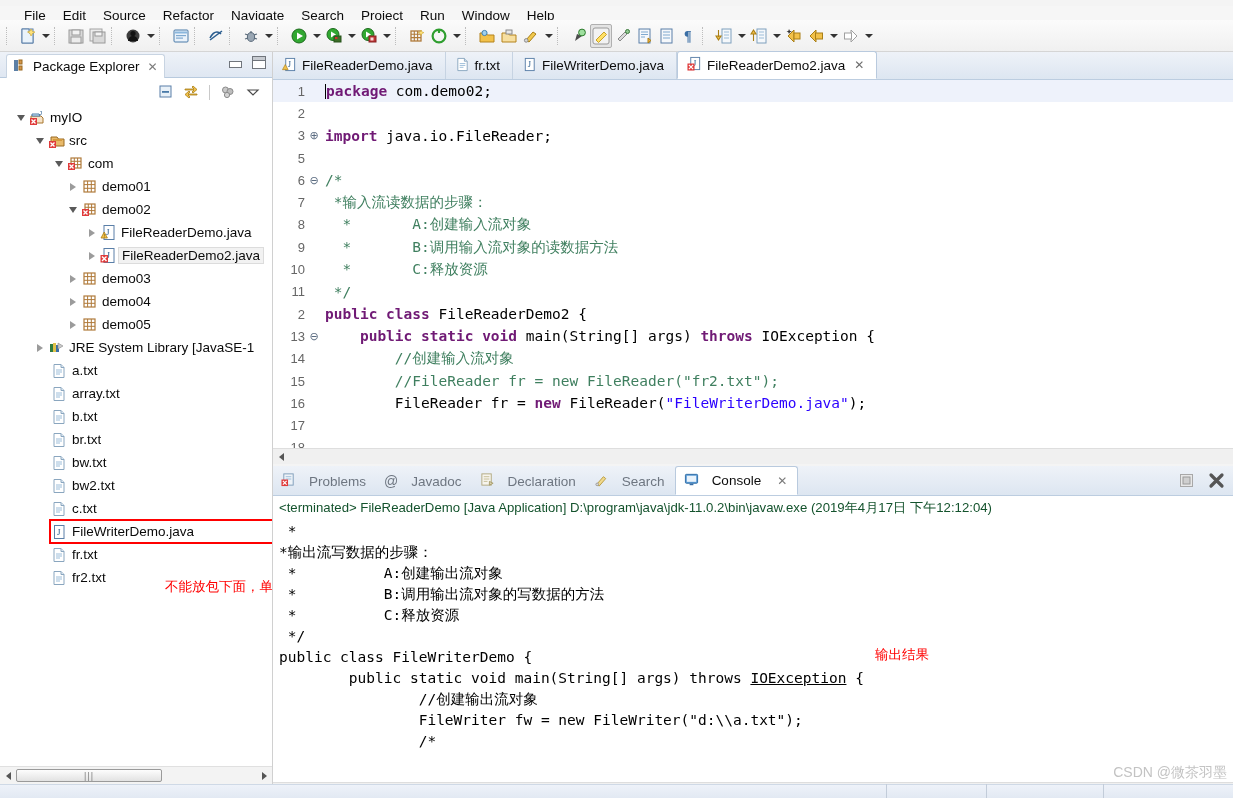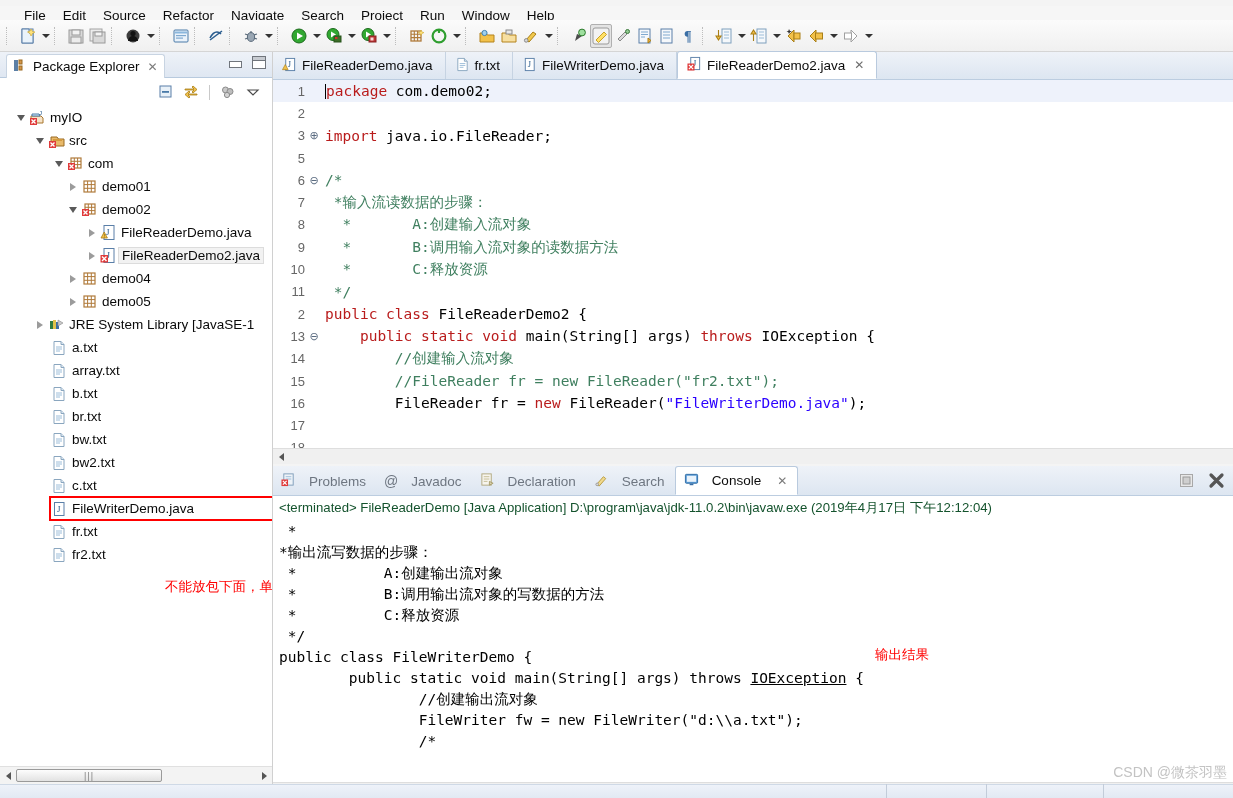--- a/index.html
+++ b/index.html
@@ -220,21 +220,21 @@
     color: #666666; font-size: 13px;
     font-family: "Liberation Sans", sans-serif;
     flex: none; padding-right: 2px;
   }
   .foldmark {
     width: 14px; flex: none;
     text-align: center; font-size: 11px; color: #5a6b80;
     font-family: "Liberation Sans", sans-serif;
   }
   .ctext { padding-left: 4px; }
-  .kw { color: #b91c1c; font-weight: normal; }
+  .kw { color: #701a75; font-weight: bold; }
   .str { color: #2a00ff; }
   .cmt { color: #3f7f5f; }
   .pln { color: #000000; }
   .cursor-bar {
     display:inline-block; width:1px; height:15px;
     background:#000; vertical-align:-3px;
   }
   .ed-hscroll {
     position: absolute; left: 0; bottom: 0;
     width: 960px; height: 16px;
@@ -722,20 +722,32 @@
       <div class="tnode" style="padding-left:66px">
         <span class="twist">
             <span class="tri-closed"></span>
           </span>
         <span class="ticon">
             <svg width="17" height="17" viewBox="0 0 17 17">
               <rect x="3" y="3" width="11" height="11" fill="none" stroke="#b07a3a" stroke-width="1.2"></rect>
               <path d="M3 6.6h11M3 10.3h11M6.6 3v11M10.3 3v11" stroke="#b07a3a"></path>
             </svg>
           </span>
+        <span class="tlabel">demo03</span>
+      </div>
+      <div class="tnode" style="padding-left:66px">
+        <span class="twist">
+            <span class="tri-closed"></span>
+          </span>
+        <span class="ticon">
+            <svg width="17" height="17" viewBox="0 0 17 17">
+              <rect x="3" y="3" width="11" height="11" fill="none" stroke="#b07a3a" stroke-width="1.2"></rect>
+              <path d="M3 6.6h11M3 10.3h11M6.6 3v11M10.3 3v11" stroke="#b07a3a"></path>
+            </svg>
+          </span>
         <span class="tlabel">demo04</span>
       </div>
       <div class="tnode" style="padding-left:66px">
         <span class="twist">
             <span class="tri-closed"></span>
           </span>
         <span class="ticon">
             <svg width="17" height="17" viewBox="0 0 17 17">
               <rect x="3" y="3" width="11" height="11" fill="none" stroke="#b07a3a" stroke-width="1.2"></rect>
               <path d="M3 6.6h11M3 10.3h11M6.6 3v11M10.3 3v11" stroke="#b07a3a"></path>

